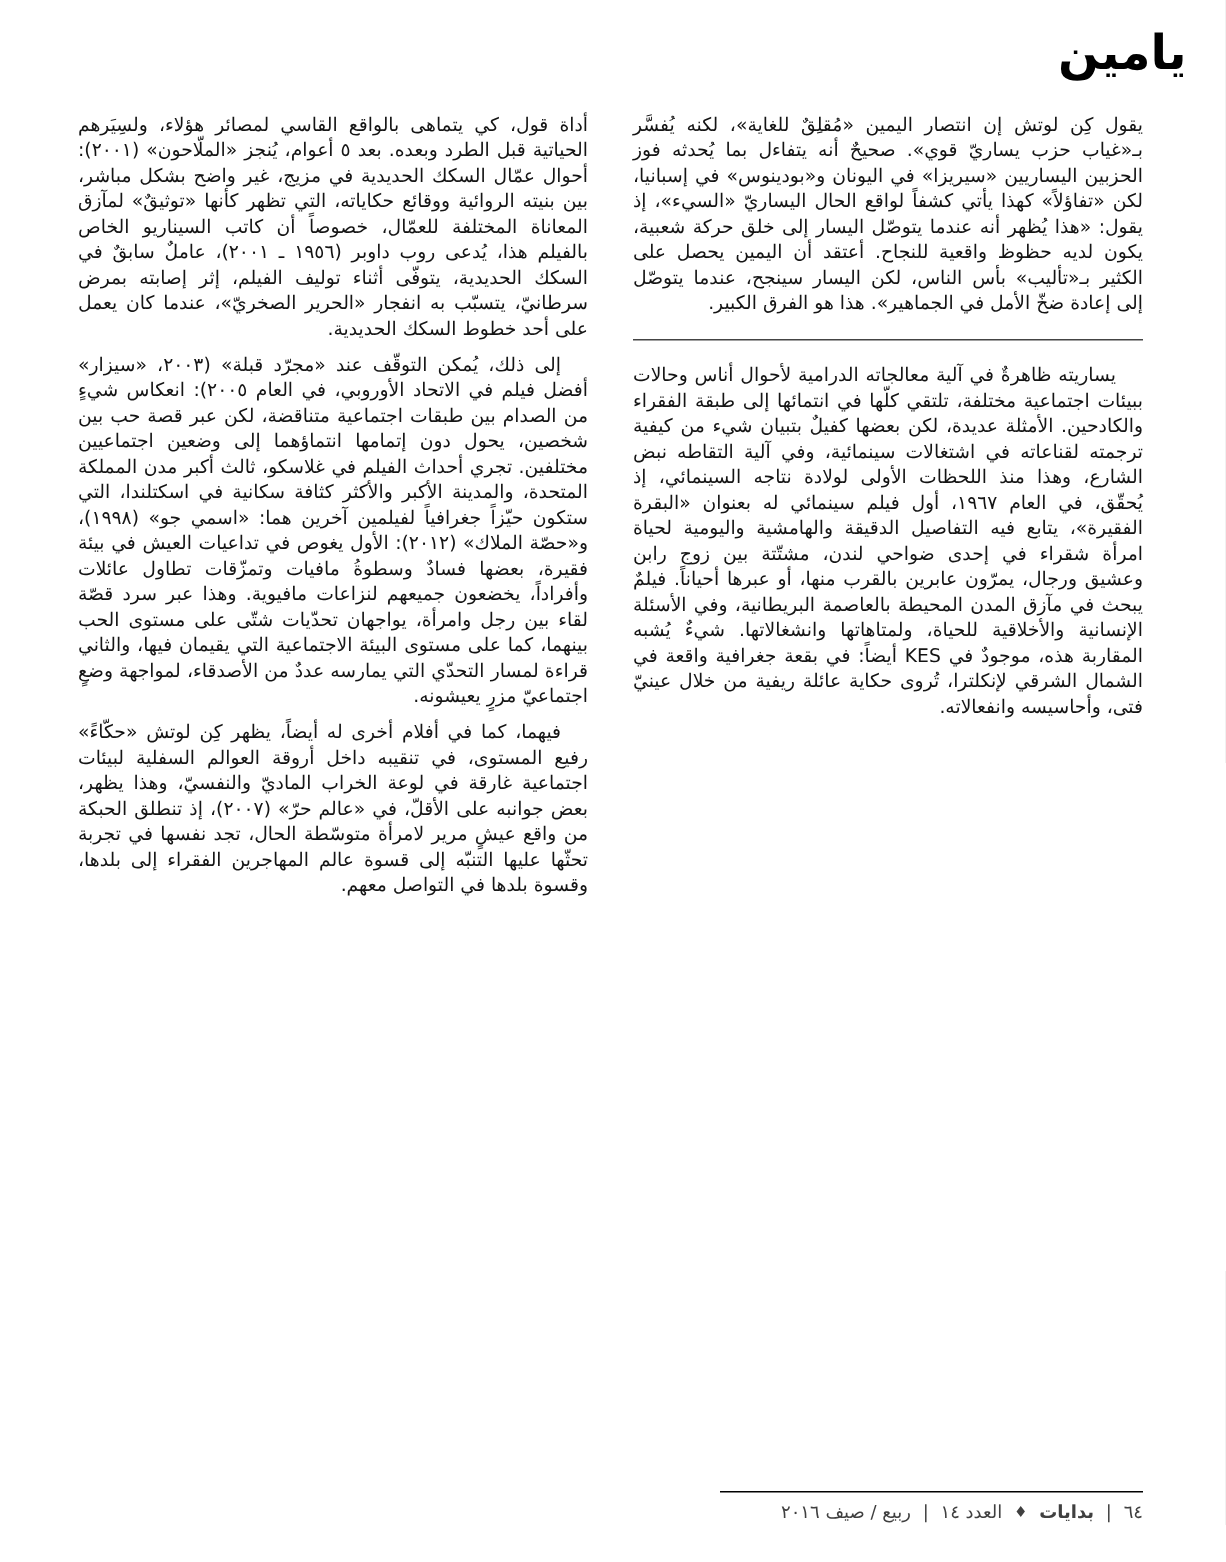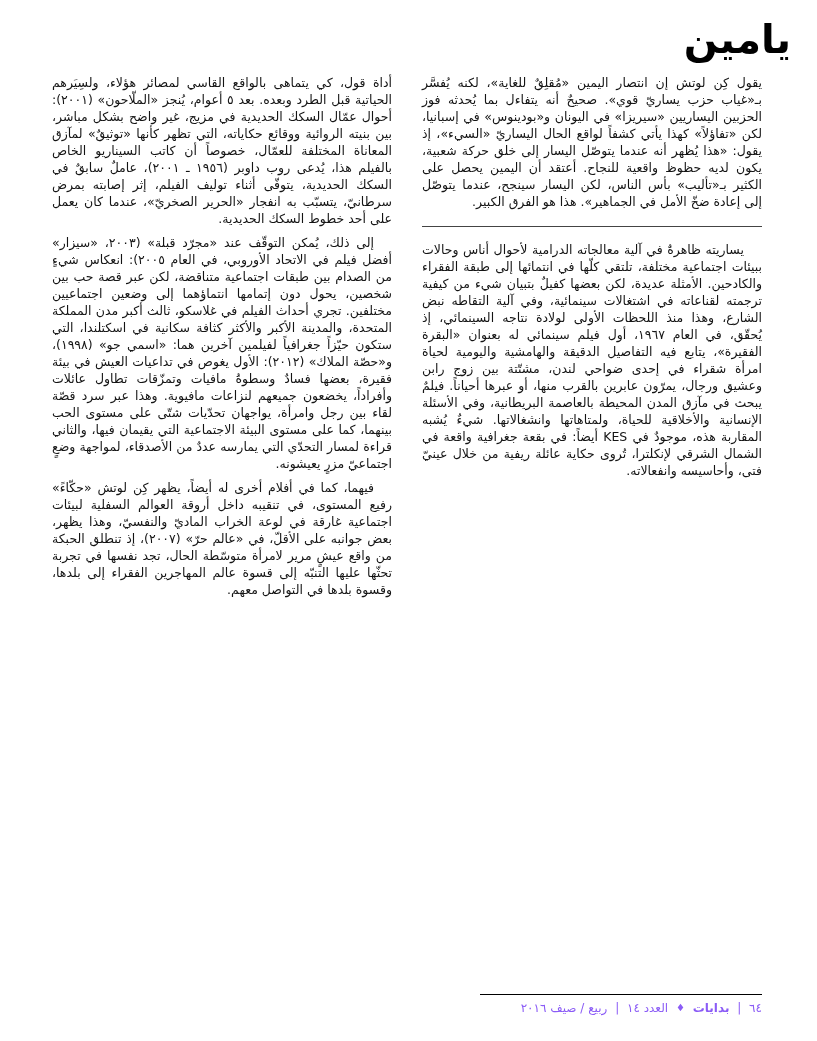--- a/index.html
+++ b/index.html
@@ -9,21 +9,21 @@
     width:817px;height:1041px;
     margin:0 auto;
     background:#ffffff;
     color:#141414;
     direction:rtl;
     overflow:hidden;
   }
   .masthead{
     position:absolute;
     top:16px;right:26px;
-    font-size:40px;
+    font-size:32px;
     font-weight:bold;
     letter-spacing:1px;
     color:#000;
   }
   .columns{
     position:absolute;
     top:74px;
     right:55px;left:52px;
     display:flex;
     gap:30px;
@@ -57,21 +57,21 @@
     right:55px;left:52px;
   }
   .footer-box{
     width:282px;
     margin-left:auto;   
     margin-right:0;
     border-top:1px solid #000;
     padding-top:6px;
     font-size:12px;
     white-space:nowrap;
-    color:#8b5cf6;
+    color:#404040;
   }
   .footer-box span{margin-left:4px;}
   .footer-box .journal{font-weight:bold;}
   .footer-box .diamond{font-size:10px;position:relative;top:-1px;}
 </style>
 </head>
 <body>
 
 <div class="page">
 

